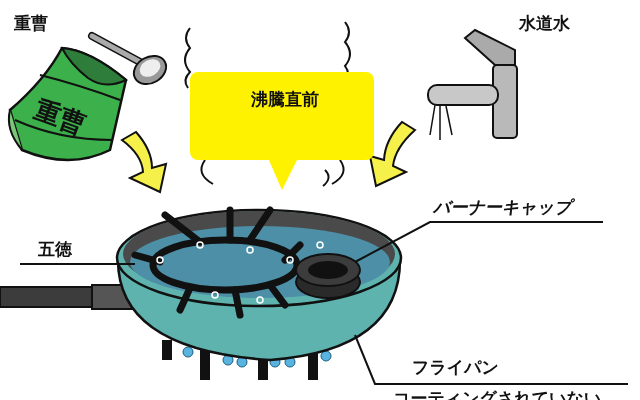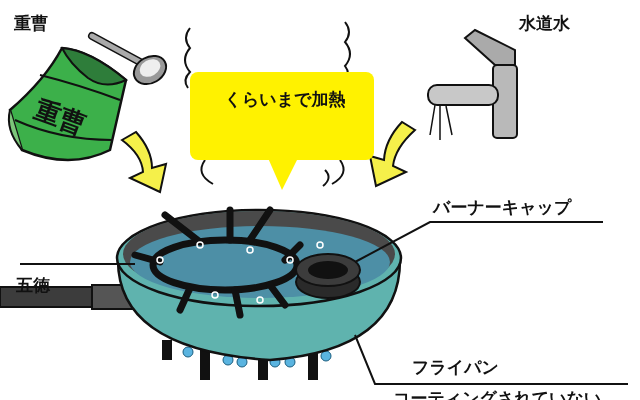--- a/index.html
+++ b/index.html
@@ -103,18 +103,18 @@
     <path d="M20 264 L135 264"></path>
     <path d="M355 262 L430 222 L603 222"></path>
     <path d="M355 335 L375 384 L628 384"></path>
   </g>
 </svg>
 
 <div class="label" style="left:14px; top:12px;">重曹</div>
 <div class="label" style="left:34px; top:100px; font-size:26px; color:#111; transform:rotate(20deg);">重曹</div>
 <div class="label" style="left:519px; top:12px;">水道水</div>
 <div class="bubble-text">
-  <div>くらいまで加熱</div>
+  <div>沸騰直前</div>
 </div>
-<div class="label" style="left:16px; top:238px;margin-top:36px;">五徳</div>
-<div class="label" style="left:433px; top:196px;">バーナーキャップ</div>
+<div class="label" style="left:38px; top:238px;">五徳</div>
+<div class="label" style="left:433px; top:196px;font-style:italic;">バーナーキャップ</div>
 <div class="label" style="left:393px; top:340px;margin-top:47px;">コーティングされていない</div>
 <div class="label" style="left:393px; top:356px;margin-left:19px;">フライパン</div>
 
 </body></html>

